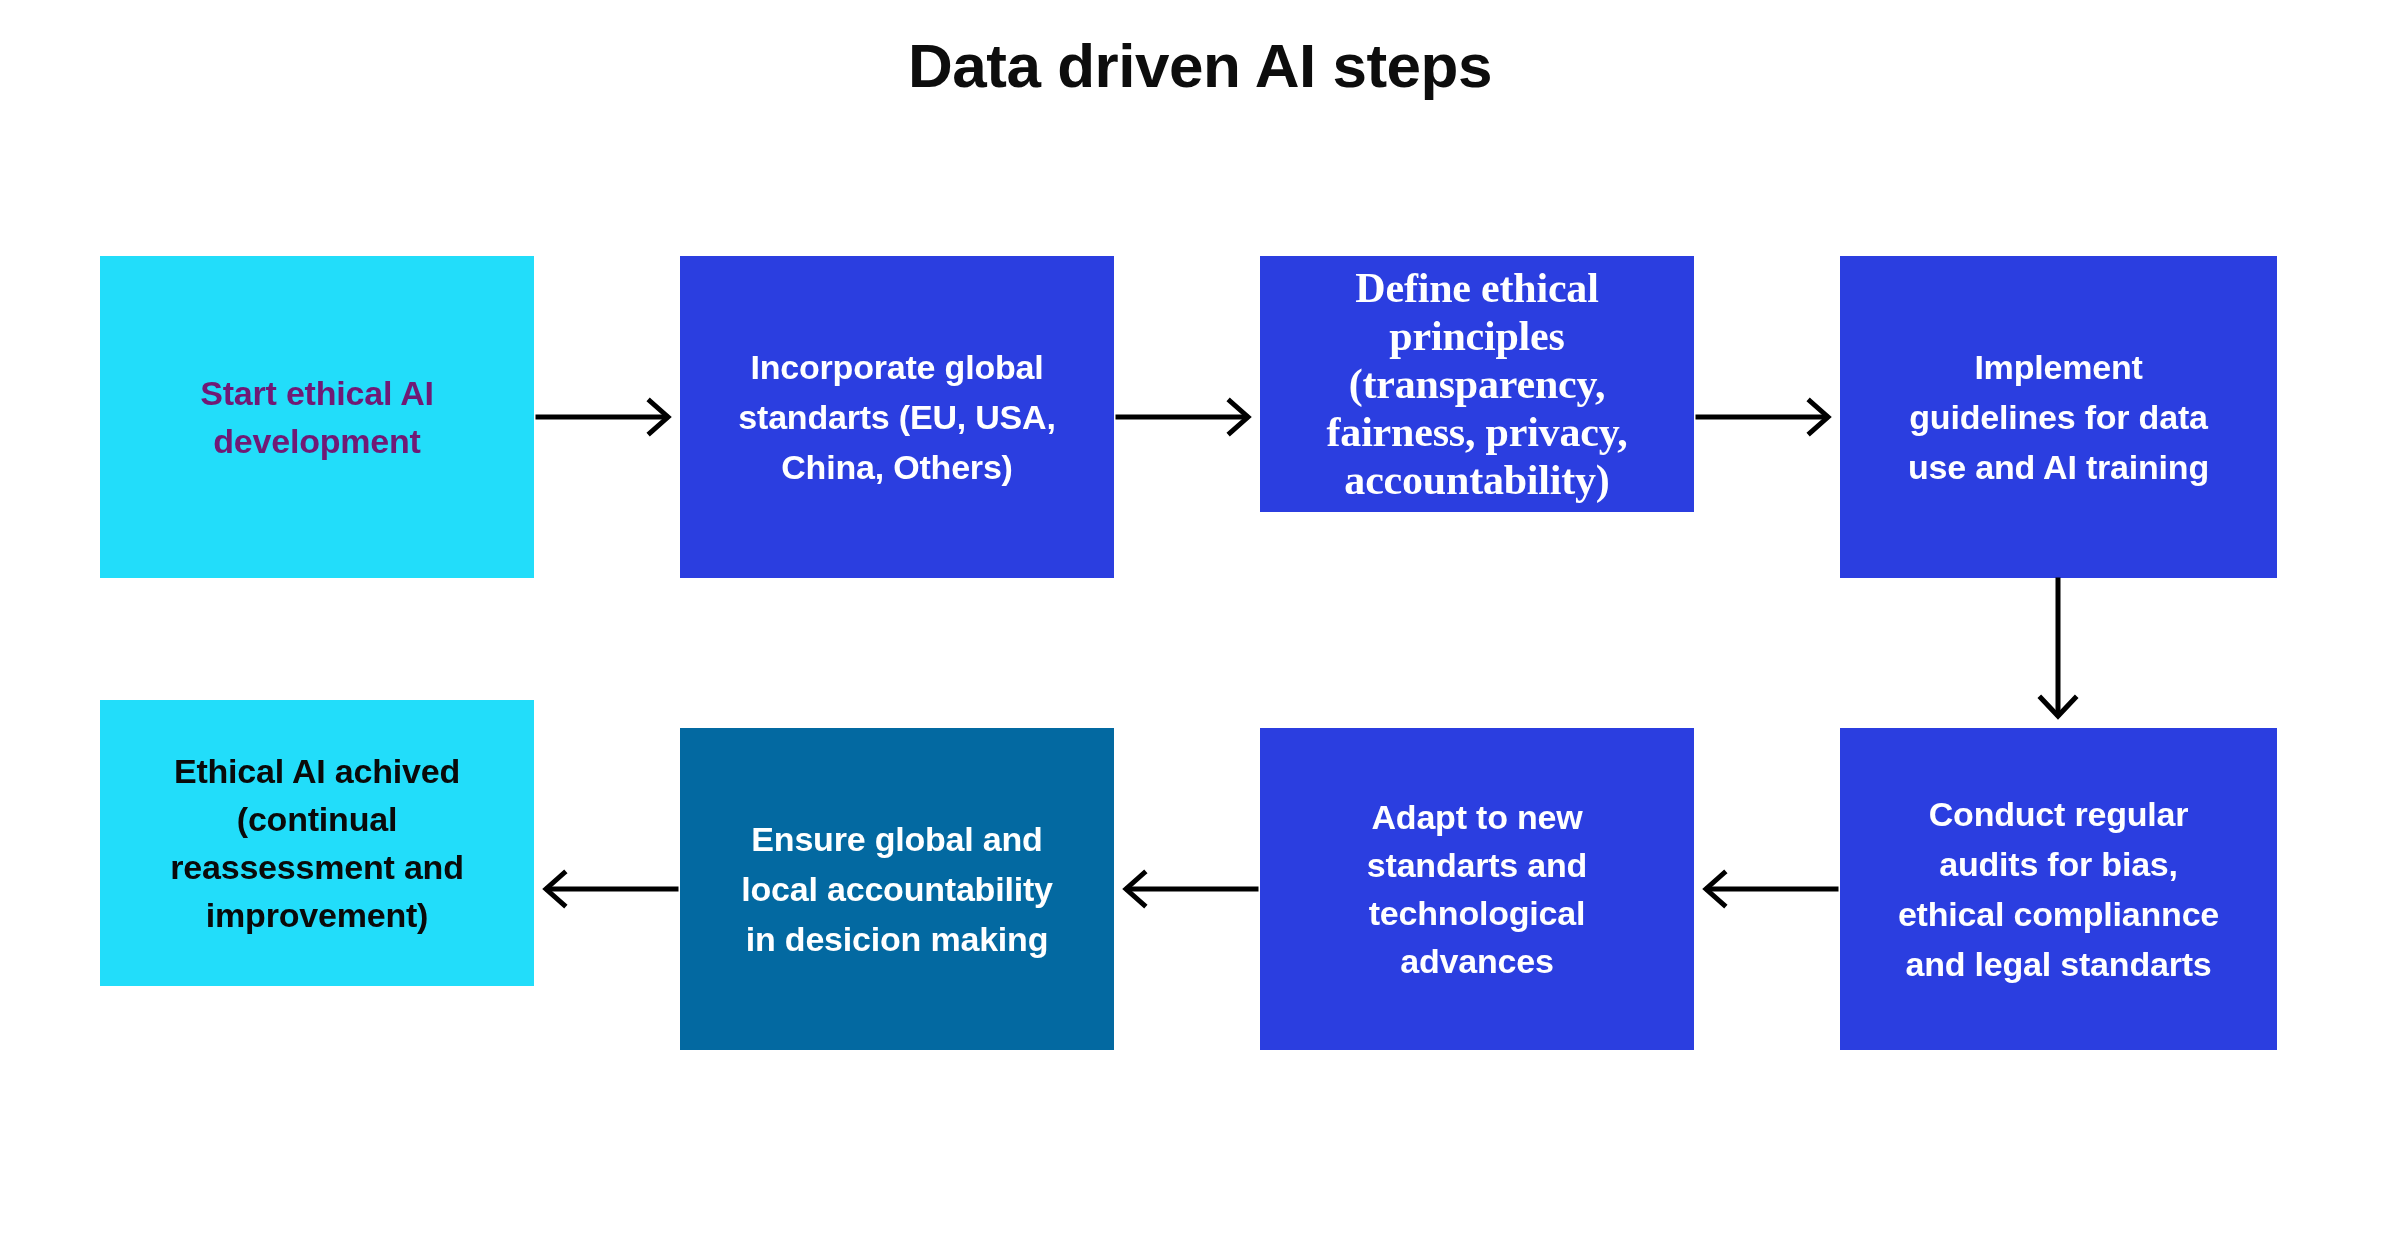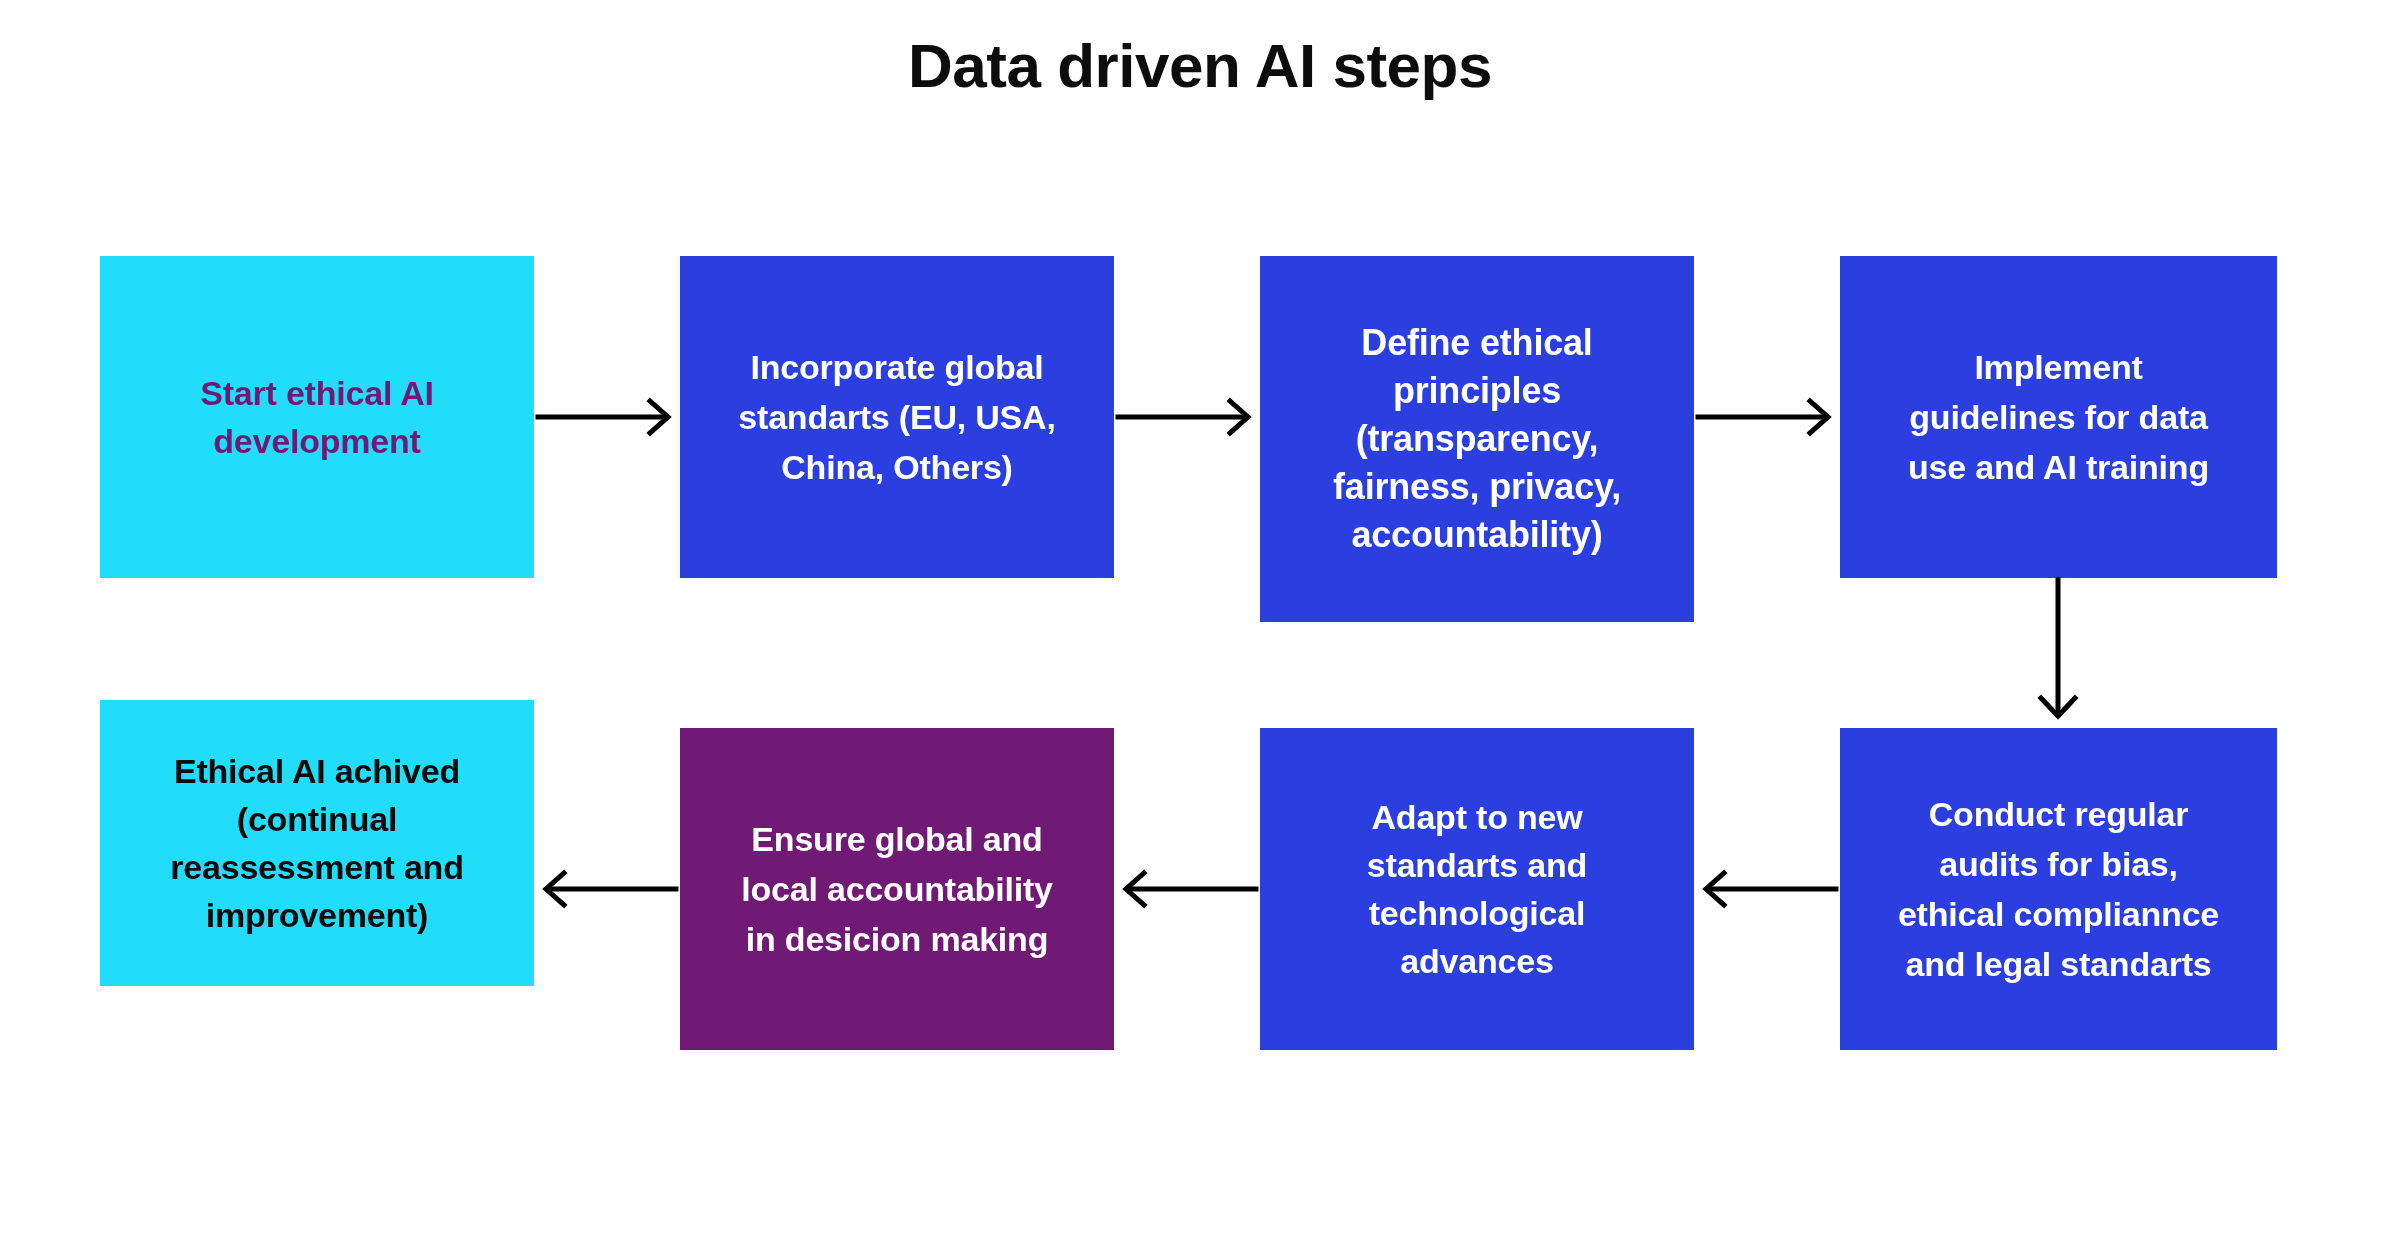--- a/index.html
+++ b/index.html
@@ -63,21 +63,21 @@
     color: #0a0a0a;
   }
   .node.process {
     background: #2B3EE0;
     color: #ffffff;
   }
 
   
   #node-start        { left: 100px;  top: 256px; width: 434px; height: 322px; font-size: 34px; line-height: 48px; }
   #node-standards    { left: 680px;  top: 256px; width: 434px; height: 322px; font-size: 34px; line-height: 50px; }
-  #node-principles   { left: 1260px; top: 256px; width: 434px; height: 366px; font-size: 36px; line-height: 48px; }
+  #node-principles   { left: 1260px; top: 256px; width: 434px; height: 256px; font-size: 42px; line-height: 48px; font-family: Liberation Serif, serif; }
   #node-guidelines   { left: 1840px; top: 256px; width: 437px; height: 322px; font-size: 34px; line-height: 50px; }
 
   
   #node-achieved     { left: 100px;  top: 700px; width: 434px; height: 286px; font-size: 34px; line-height: 48px; }
   #node-accountable  { left: 680px;  top: 728px; width: 434px; height: 322px; font-size: 34px; line-height: 50px; }
   #node-adapt        { left: 1260px; top: 728px; width: 434px; height: 322px; font-size: 34px; line-height: 48px; }
   #node-audits       { left: 1840px; top: 728px; width: 437px; height: 322px; font-size: 34px; line-height: 50px; text-align: center; }
 
   
   .connector {
@@ -126,21 +126,21 @@
 use and AI training</span>
   </div>
 
   <div class="node terminal" id="node-achieved" style="background: rgb(34, 221, 250); color: rgb(10, 10, 10);">
     <span class="node-label">Ethical AI achived
 (continual
 reassessment and
 improvement)</span>
   </div>
 
-  <div class="node process" id="node-accountable" style="background: #701a75; color: rgb(255, 255, 255);">
+  <div class="node process" id="node-accountable" style="background: #0369a1; color: rgb(255, 255, 255);">
     <span class="node-label">Ensure global and
 local accountability
 in desicion making</span>
   </div>
 
   <div class="node process" id="node-adapt" style="background: rgb(43, 62, 224); color: rgb(255, 255, 255);">
     <span class="node-label">Adapt to new
 standarts and
 technological
 advances</span>

